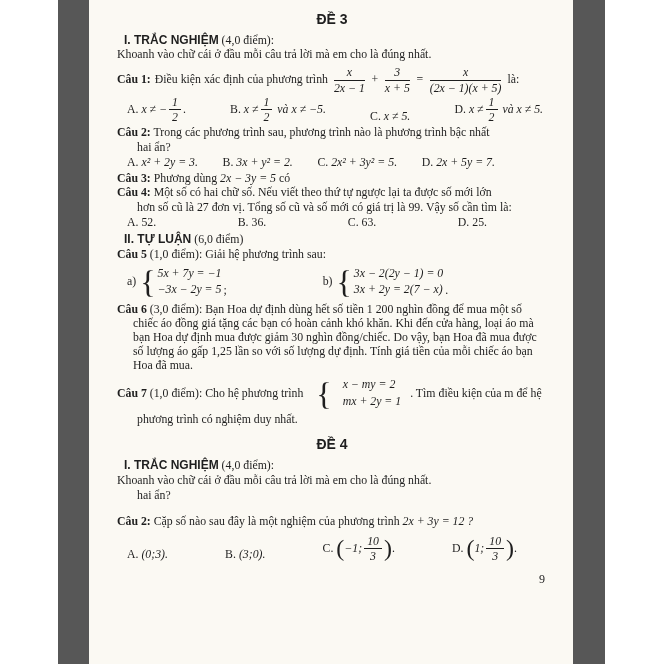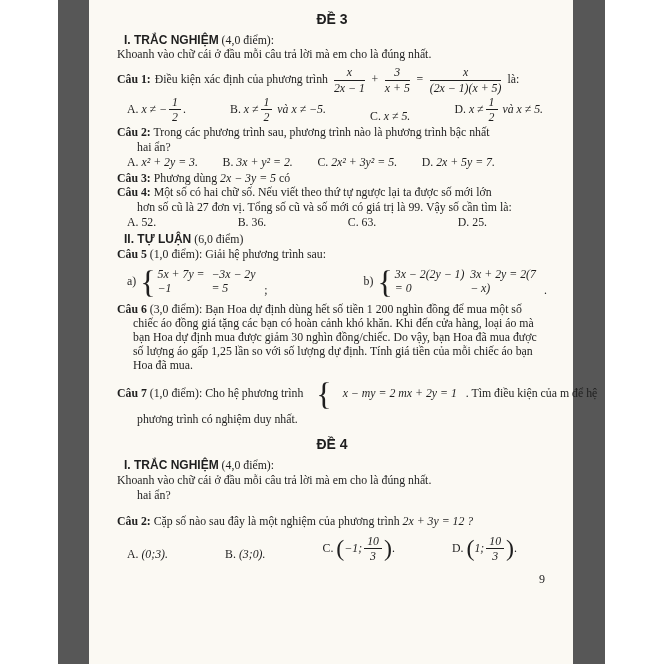--- a/index.html
+++ b/index.html
@@ -23,21 +23,21 @@
   .opts{display:flex;justify-content:space-between;padding-left:10px;margin:1px 0 2px;}
   .opt{white-space:nowrap;}
   .qfrac{display:flex;align-items:center;gap:4px;margin:4px 0 2px;white-space:nowrap;}
   .optsfrac{align-items:flex-end;}
   .frac{display:inline-block;vertical-align:middle;text-align:center;line-height:1.05;margin:0 2px;}
   .fn{display:block;border-bottom:1px solid #1e1e1e;padding:0 3px 1px;}
   .fd{display:block;padding-top:1px;}
   .sysrow{display:flex;align-items:center;margin:4px 0 5px;padding-left:10px;}
   .sysgrp{display:flex;align-items:center;}
   .brace{font-size:32px;font-weight:400;line-height:1;margin:0 2px 0 4px;display:inline-block;}
-  .syslines{display:inline-flex;flex-direction:row;gap:3px;text-align:left;}
+  .syslines{display:inline-flex;flex-direction:column;gap:3px;text-align:left;}
   .after{align-self:flex-end;margin-left:2px;}
   .gapb{margin-left:96px;}
   .q7row{display:flex;align-items:center;gap:9px;margin:5px 0 3px;white-space:nowrap;}
   .bigp{font-size:24px;line-height:1;vertical-align:middle;display:inline-block;font-weight:400;}
   .pagenum{text-align:right;margin-top:10px;font-size:12px;padding-right:2px;}
 </style>
 </head>
 <body>
 
 <div class="stage">

